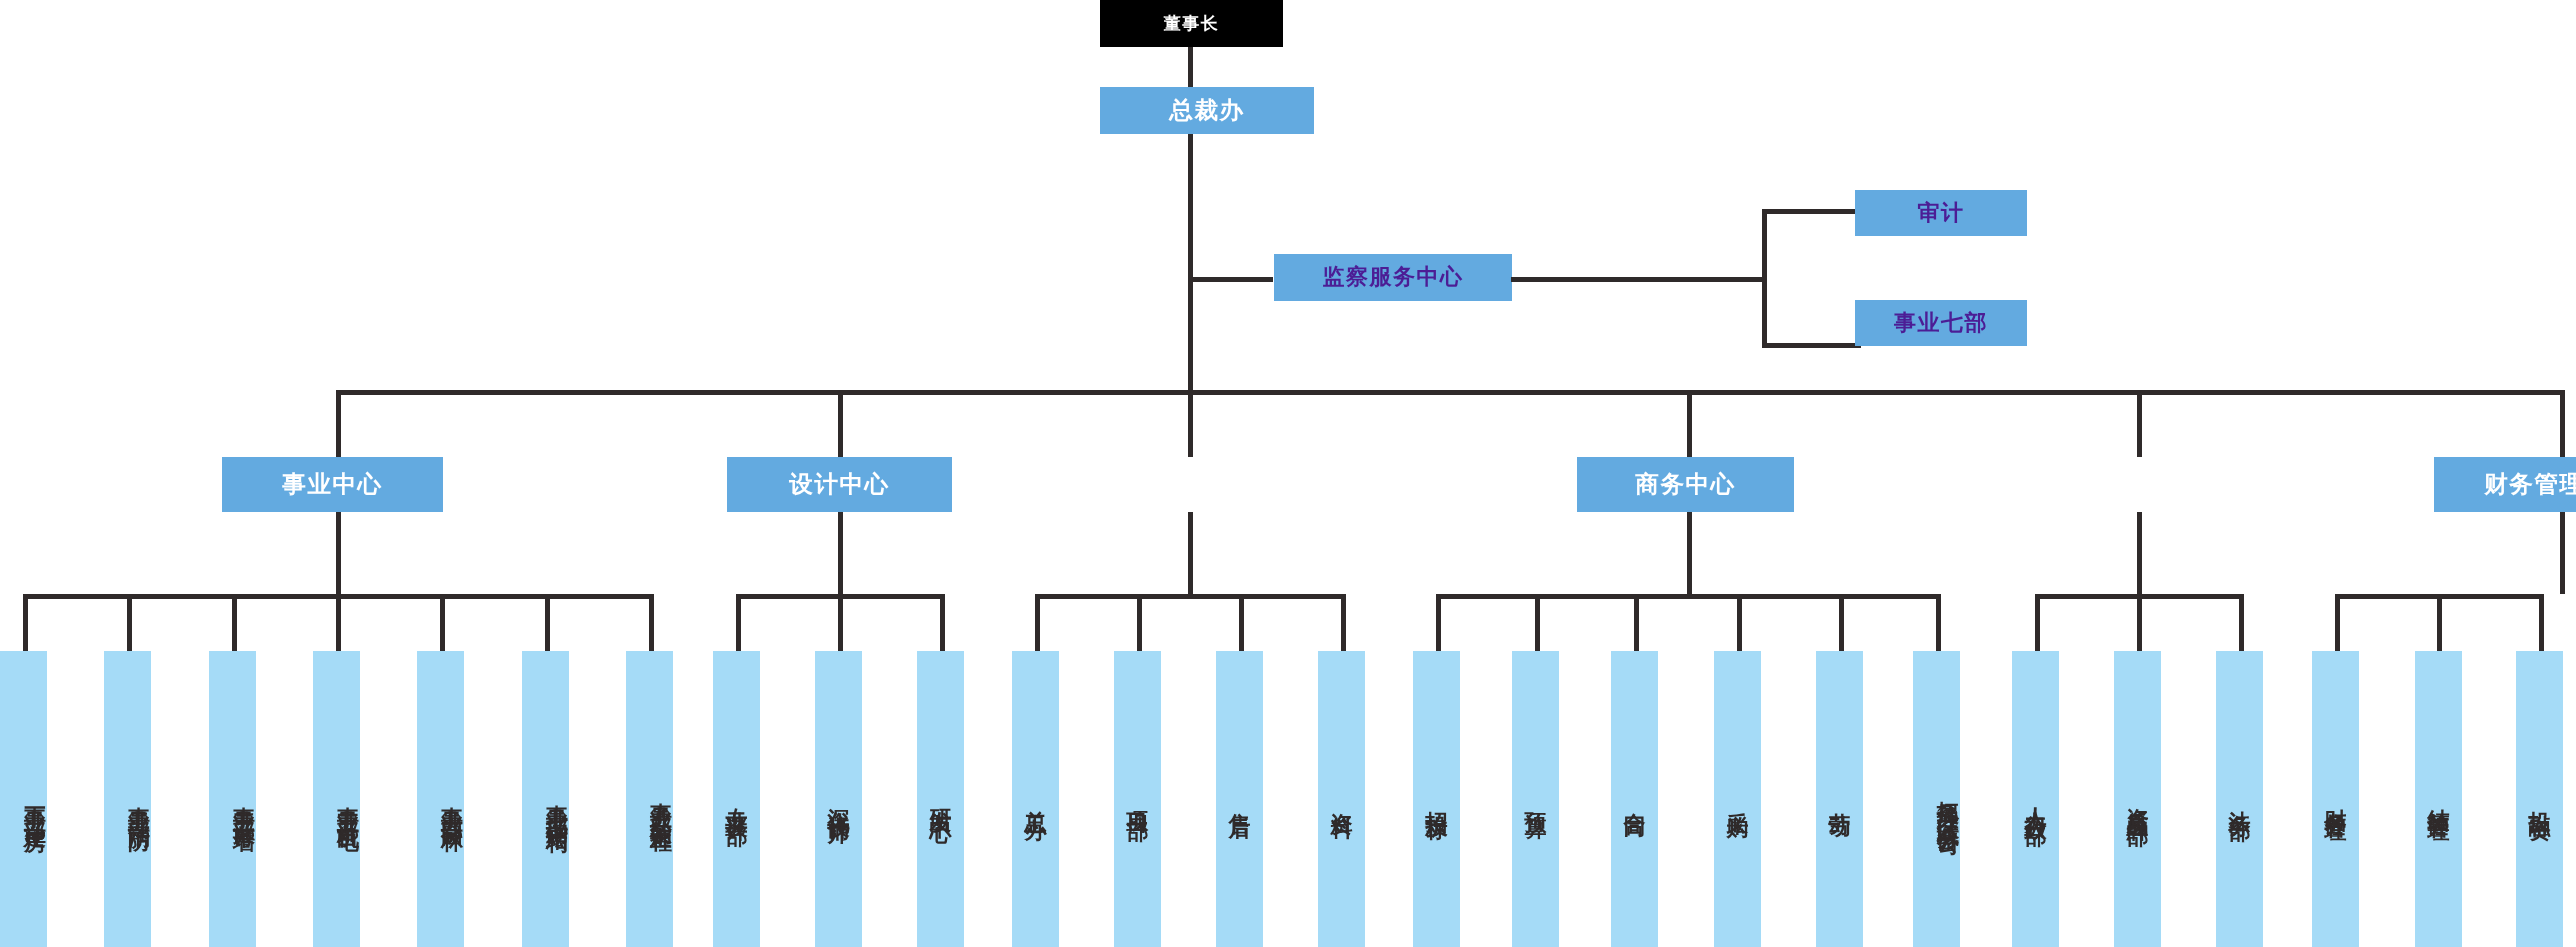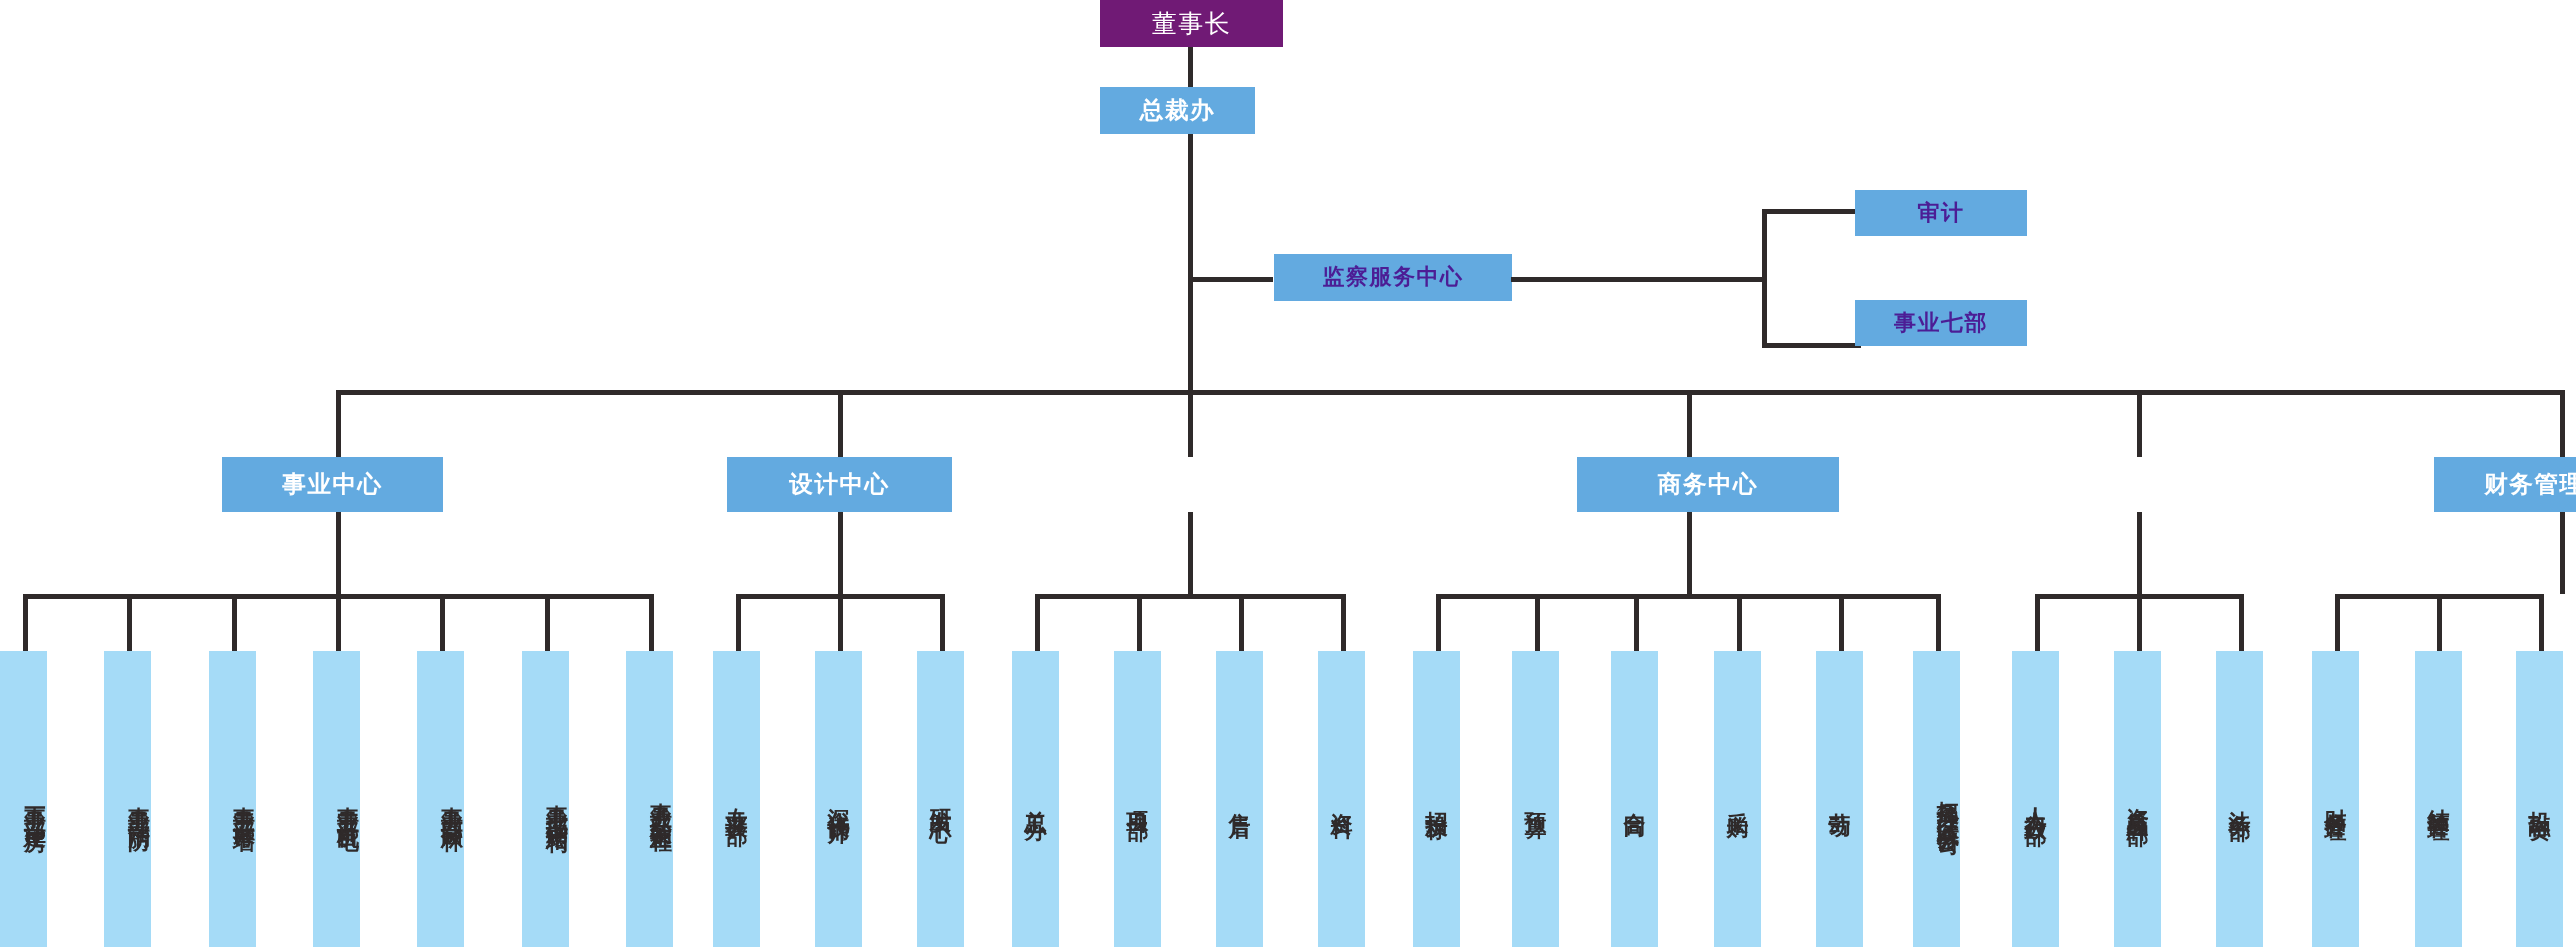--- a/index.html
+++ b/index.html
@@ -29,24 +29,24 @@
   .node {
     position: absolute;
     box-sizing: border-box;
     display: flex;
     align-items: center;
     justify-content: center;
     text-align: center;
     line-height: 1.1;
   }
   .node-root {
-    background: #701a75;
+    background: #000000;
     color: #ffffff;
-    font-size: 25px;
-    font-weight: normal;
+    font-size: 17px;
+    font-weight: bold;
     letter-spacing: 1.5px;
   }
   .node-l1 {
     background: #63aae0;
     color: #ffffff;
     font-size: 23.6px;
     font-weight: bold;
     letter-spacing: 1.5px;
   }
   .node-l2 {
@@ -83,21 +83,21 @@
 </head>
 <body>
 
 <div id="chart-root">
 
   <div class="node node-root" style="left:1100px; top:0px; width:183px; height:47px;">
     <span>董事长</span>
   </div>
   <div class="line v" style="left:1188px; top:47px; height:40px;"></div>
 
-  <div class="node node-l1" style="left:1100px; top:87px; width:155px; height:47px;">
+  <div class="node node-l1" style="left:1100px; top:87px; width:214px; height:47px;">
     <span>总裁办</span>
   </div>
 
   <div class="line v" style="left:1188px; top:134px; height:261px;"></div>
 
   <div class="line h" style="left:1188px; top:277px; width:85px;"></div>
   <div class="node node-side" style="left:1274px; top:254px; width:238px; height:47px;">
     <span>监察服务中心</span>
   </div>
 
@@ -121,21 +121,21 @@
   <div class="line v" style="left:1687px; top:390px; height:67px;"></div>
   <div class="line v" style="left:2137px; top:390px; height:67px;"></div>
   <div class="line v" style="left:2560px; top:390px; height:67px;"></div>
 
   <div class="node node-l2" style="left:222px; top:457px; width:221px; height:55px;">
     <span>事业中心</span>
   </div>
   <div class="node node-l2" style="left:727px; top:457px; width:225px; height:55px;">
     <span>设计中心</span>
   </div>
-  <div class="node node-l2" style="left:1577px; top:457px; width:262px; height:55px;">
+  <div class="node node-l2" style="left:1577px; top:457px; width:217px; height:55px;">
     <span>商务中心</span>
   </div>
   <div class="node node-l2" style="left:2434px; top:457px; width:251px; height:55px;">
     <span>财务管理中心</span>
   </div>
 
   <div class="line v" style="left:336px; top:512px; height:82px;"></div>
   <div class="line v" style="left:838px; top:512px; height:82px;"></div>
   <div class="line v" style="left:1188px; top:512px; height:82px;"></div>
   <div class="line v" style="left:1687px; top:512px; height:82px;"></div>

